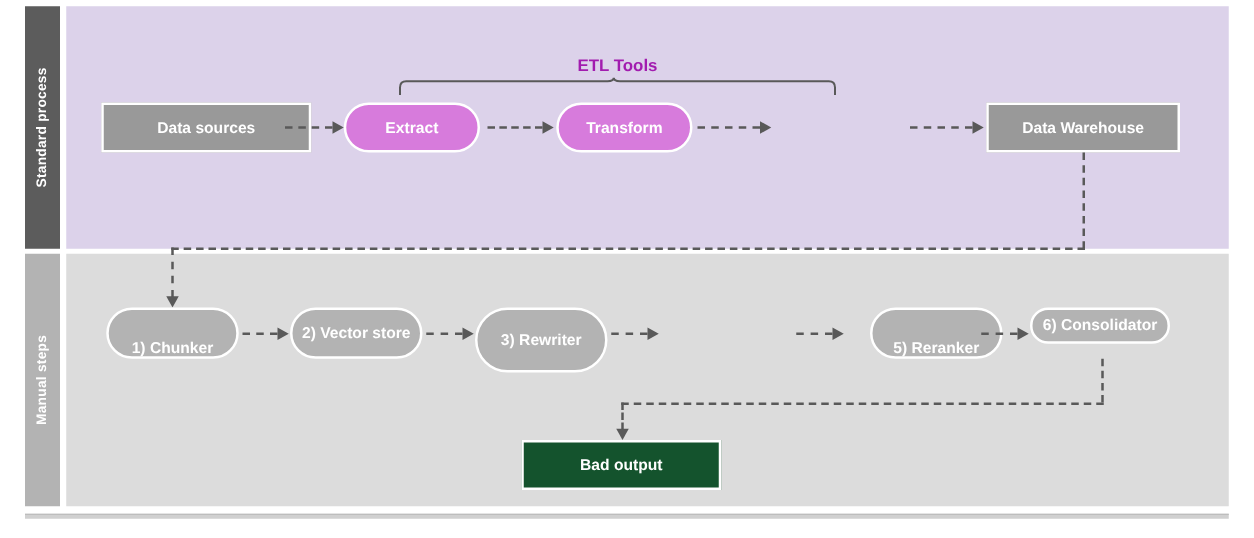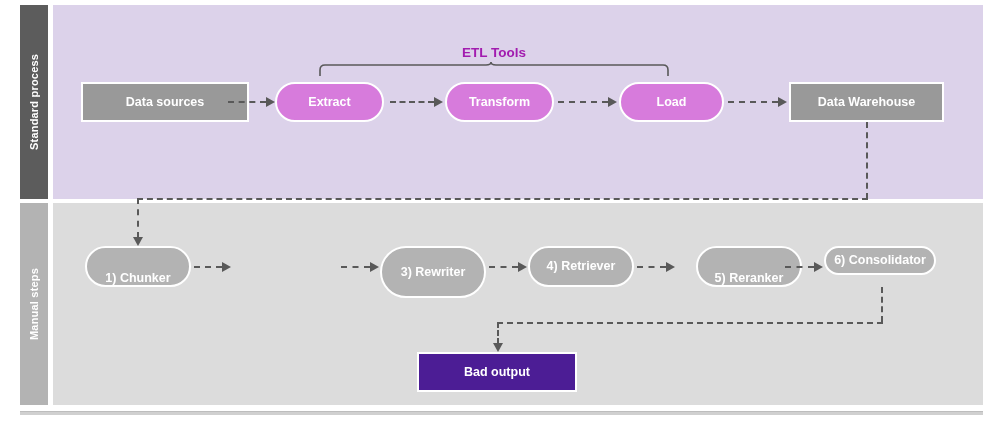--- a/index.html
+++ b/index.html
@@ -63,21 +63,21 @@
     line-height: 1.15;
     box-sizing: border-box;
     border: 2px solid #FFFFFF;
     padding: 0 6px;
   }
   .node.rect  { border-radius: 0; }
   .node.pill  { border-radius: 999px; }
   .node.gray  { background: #999999; }
   .node.magenta { background: #D77BDC; }
   .node.softgray { background: #B3B3B3; }
-  .node.yellow { background: #4c1d95; }
+  .node.yellow { background: #14532d; }
 
   
   .hline, .vline {
     position: absolute;
   }
   .hline {
     height: 0;
     border-top: 2px dashed #595959;
   }
   .vline {
@@ -145,23 +145,20 @@
   </div>
 
   <div class="node pill magenta" style="left:275px; top:82px; width:109px; height:40px;">
     <span>Extract</span>
   </div>
 
   <div class="node pill magenta" style="left:445px; top:82px; width:109px; height:40px;">
     <span>Transform</span>
   </div>
 
-  <div class="node pill magenta" style="left:619px; top:82px; width:105px; height:40px;">
-    <span>Load</span>
-  </div>
 
   <div class="node rect gray" style="left:789px; top:82px; width:155px; height:40px;">
     <span>Data Warehouse</span>
   </div>
 
   <div class="hline" style="left:228px; top:101px; width:38px;"></div>
   <div class="arrow-right" style="left:266px; top:97px;"></div>
 
   <div class="hline" style="left:390px; top:101px; width:44px;"></div>
   <div class="arrow-right" style="left:434px; top:97px;"></div>
@@ -174,28 +171,28 @@
 
   <div class="vline" style="left:866px; top:122px; height:77px;"></div>
   <div class="hline" style="left:137px; top:198px; width:731px;"></div>
   <div class="vline" style="left:137px; top:198px; height:40px;"></div>
   <div class="arrow-down" style="left:133px; top:237px;"></div>
 
   <div class="node pill softgray" style="left:85px; top:246px; width:106px; height:41px;align-items:flex-end;">
     <span>1) Chunker</span>
   </div>
 
+  <div class="node pill softgray" style="left:232px; top:246px; width:106px; height:41px;">
+    <span>2) Vector store</span>
+  </div>
 
   <div class="node pill softgray" style="left:380px; top:246px; width:106px; height:52px;justify-content:center;">
     <span>3) Rewriter</span>
   </div>
 
-  <div class="node pill softgray" style="left:528px; top:246px; width:106px; height:41px;">
-    <span>4) Retriever</span>
-  </div>
 
   <div class="node pill softgray" style="left:696px; top:246px; width:106px; height:41px;align-items:flex-end;">
     <span>5) Reranker</span>
   </div>
 
   <div class="node pill softgray" style="left:824px; top:246px; width:112px; height:29px;">
     <span>6) Consolidator</span>
   </div>
 
   <div class="hline" style="left:194px; top:266px; width:28px;"></div>

